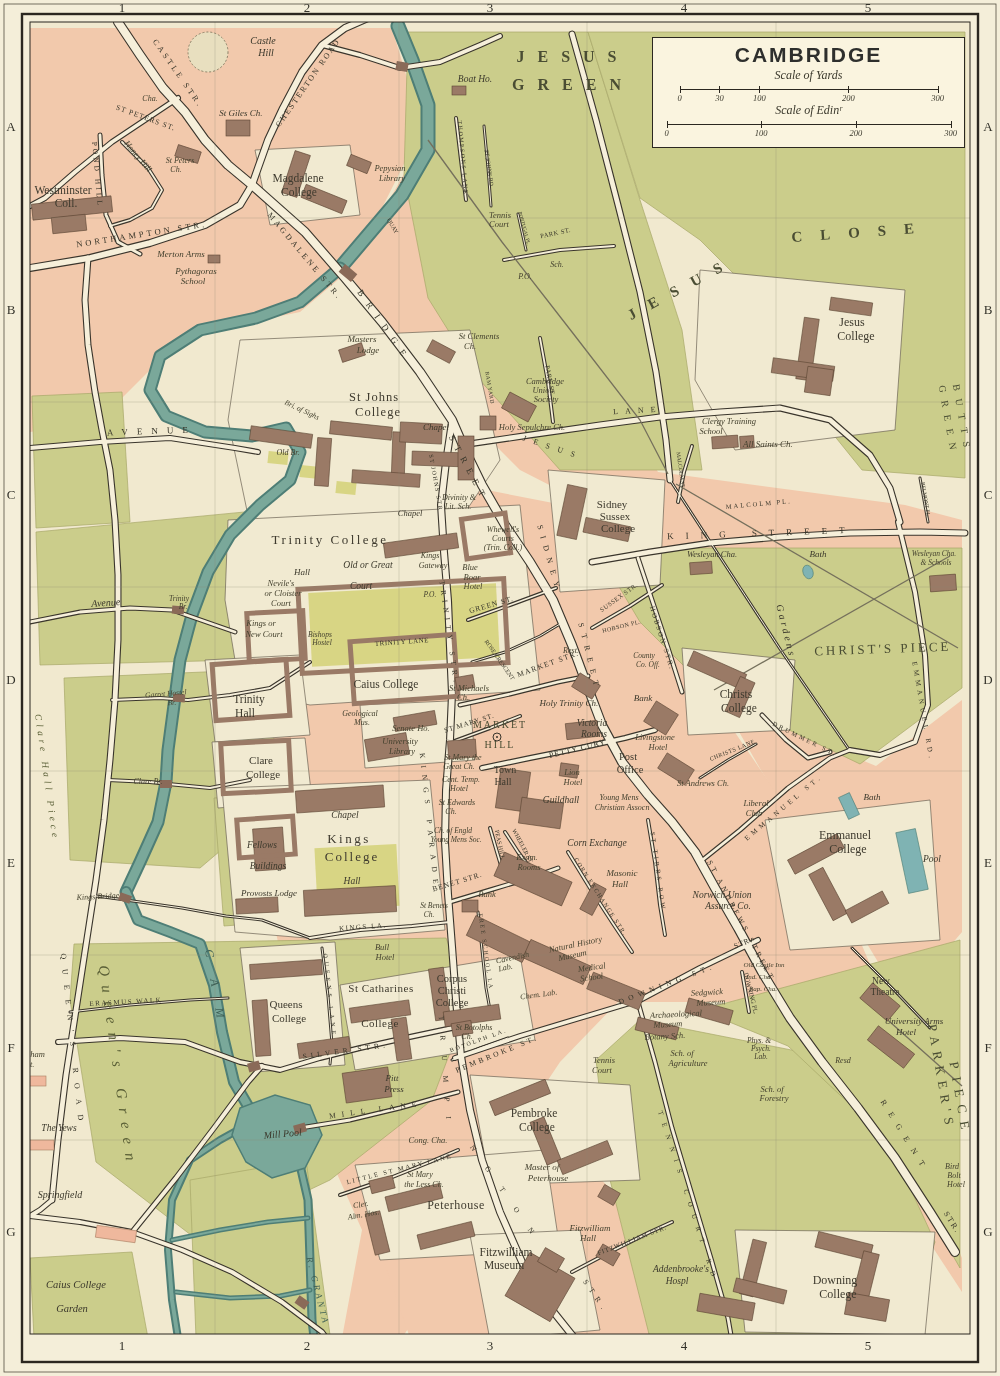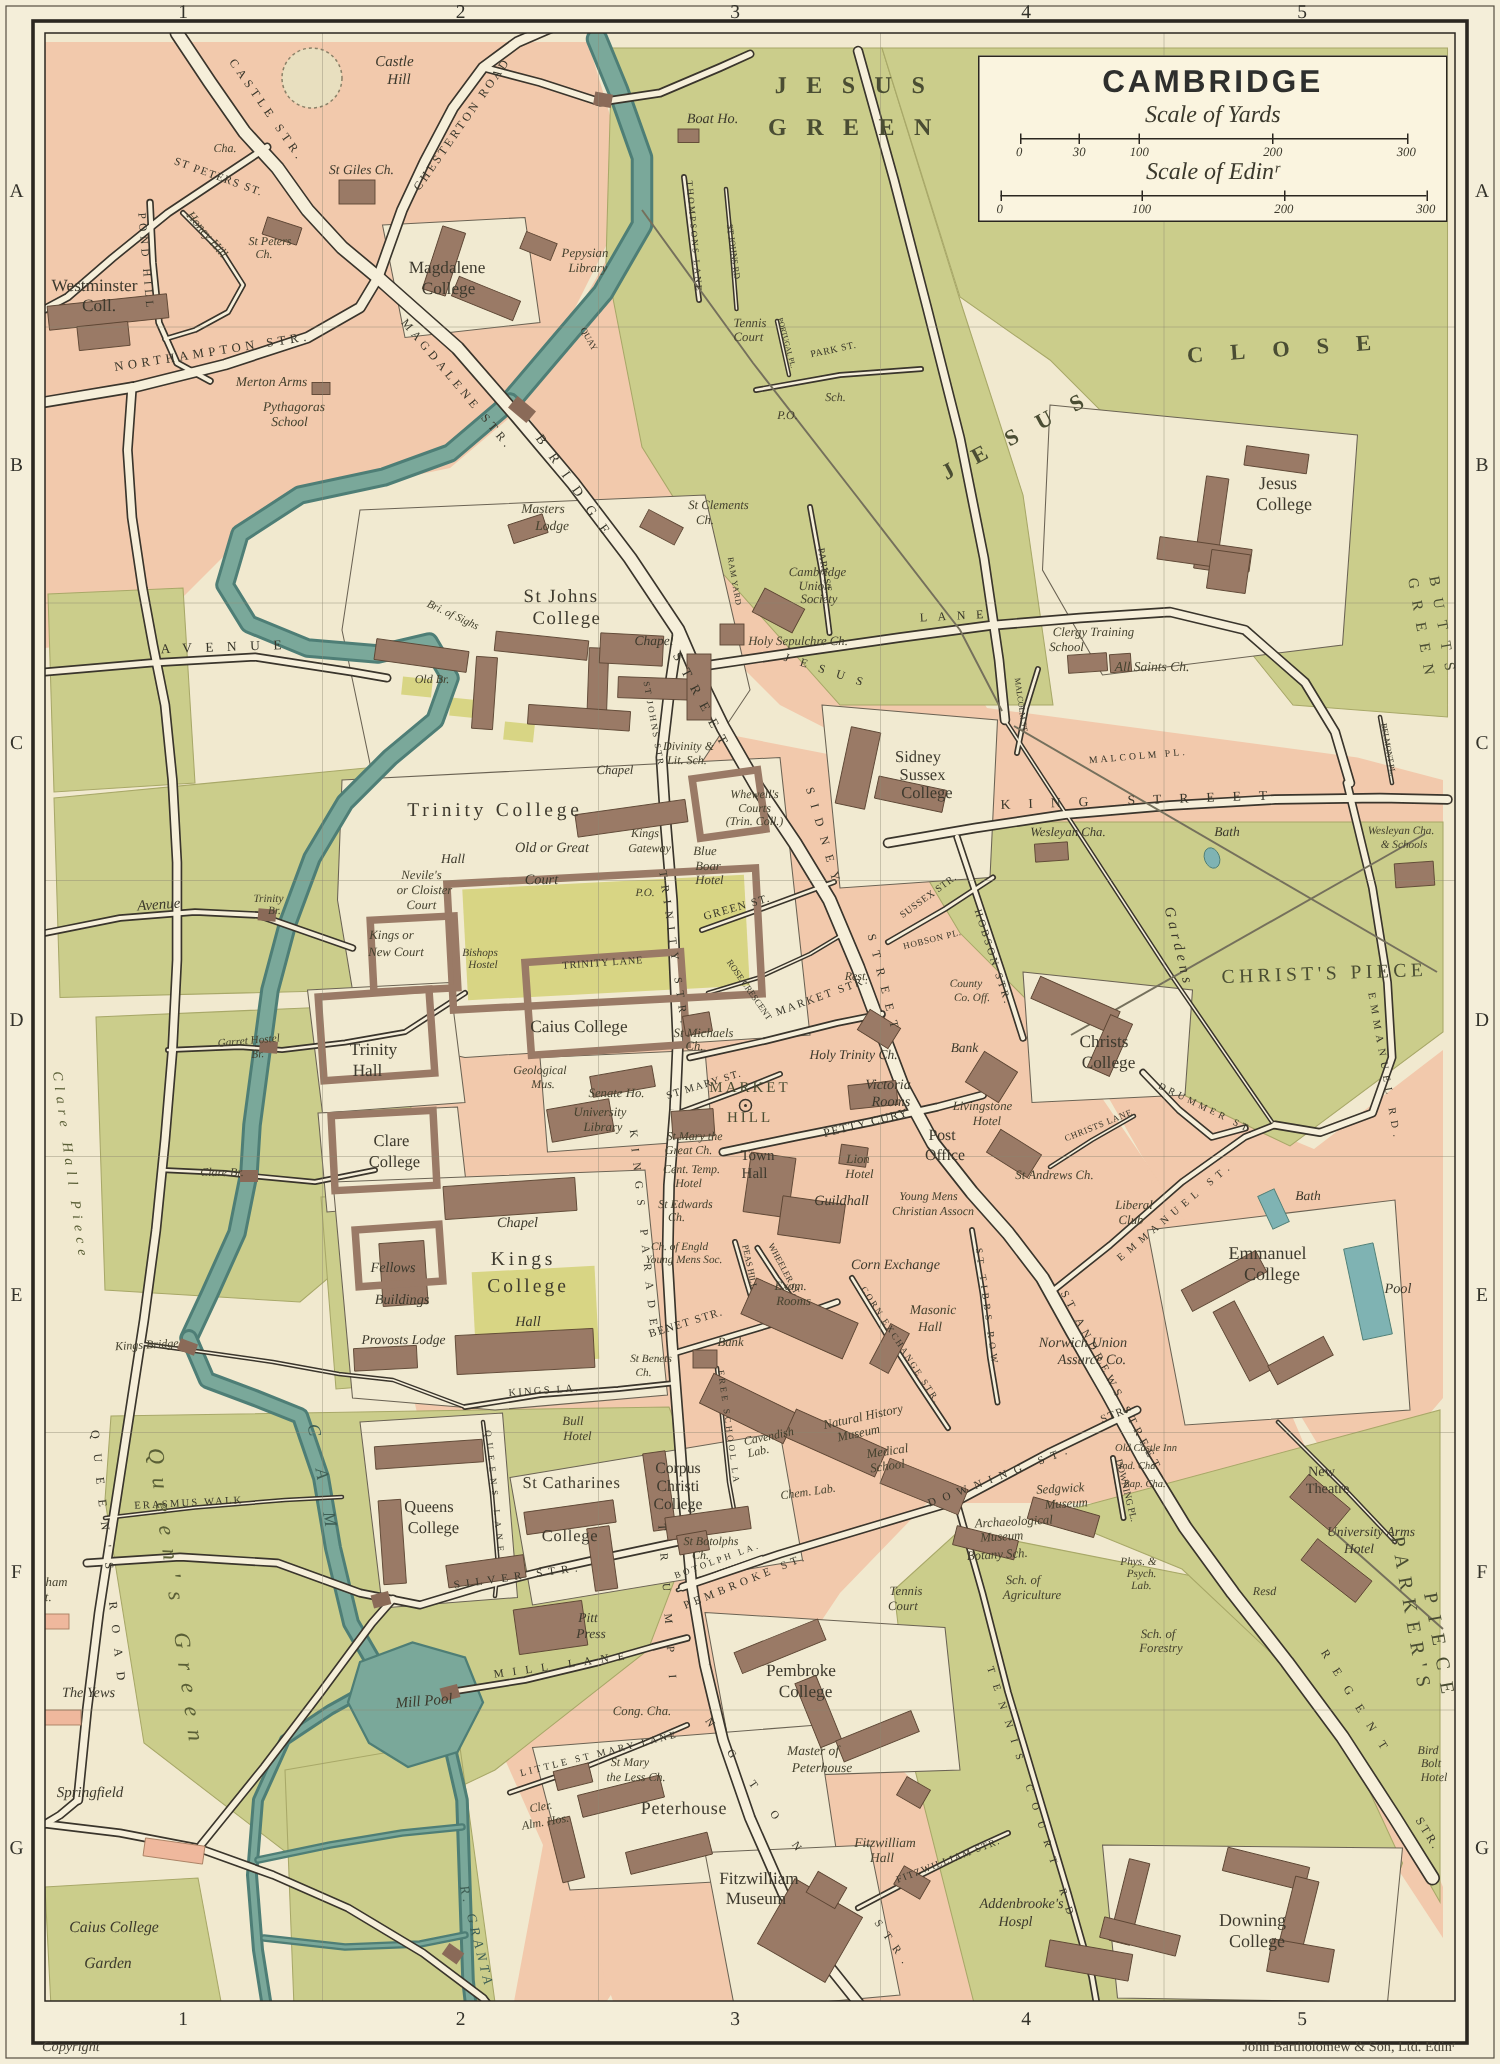--- a/index.html
+++ b/index.html
@@ -14,21 +14,21 @@
   .P{font-style:italic;fill:#3c392c;}
   .T{font-style:italic;fill:#45422f;}
   .S{fill:#38362a;}
   .G{fill:#33322a;}
   .RIV{font-style:italic;fill:#3f5f55;}
   .QG{font-style:italic;fill:#5a5f36;}
   .cartouche{position:absolute;left:652px;top:37px;width:313px;height:111px;
      background:#faf4df;border:1.2px solid #2b2720;box-sizing:border-box;text-align:center;}
   .cartouche .title{font-family:"Liberation Sans","DejaVu Sans",sans-serif;font-weight:bold;
      font-size:21px;letter-spacing:2px;color:#2e2f2d;margin-top:5px;}
-  .cartouche .scalelbl{font-style:italic;font-size:16px;color:#3a382c;margin-top:1px;}
+  .cartouche .scalelbl{font-style:italic;font-size:12px;color:#3a382c;margin-top:1px;}
   .sbar{position:relative;height:17px;margin:2px auto 0 auto;}
   .sbar .line{position:absolute;left:0;right:0;top:4px;border-top:1px solid #2b2720;}
   .sbar .tick{position:absolute;top:1px;width:1px;height:7px;background:#2b2720;}
   .sbar .tlbl{position:absolute;top:8px;transform:translateX(-50%);
      font-style:italic;font-size:8.5px;color:#3a382c;}
   .footer{position:absolute;left:0;top:1358px;width:1000px;height:18px;font-size:9.5px;color:#4a4538;}
   .footer .fl{position:absolute;left:28px;top:2px;font-style:italic;}
   .footer .fr{position:absolute;right:30px;top:2px;}
 </style>
 </head>
@@ -685,17 +685,13 @@
         <span class="tlbl" style="left: 0%;">0</span>
         <div class="tick" style="left: 33.3%;"></div>
         <span class="tlbl" style="left: 33.3%;">100</span>
         <div class="tick" style="left: 66.7%;"></div>
         <span class="tlbl" style="left: 66.7%;">200</span>
         <div class="tick" style="left: 100%;"></div>
         <span class="tlbl" style="left: 100%;">300</span>
       </div>
   </div>
 
-  <div class="footer">
-    <span class="fl">Copyright</span>
-    <span class="fr">John Bartholomew &amp; Son, Ltd. Edinʳ</span>
-  </div>
 </div>
 
 </body></html>

